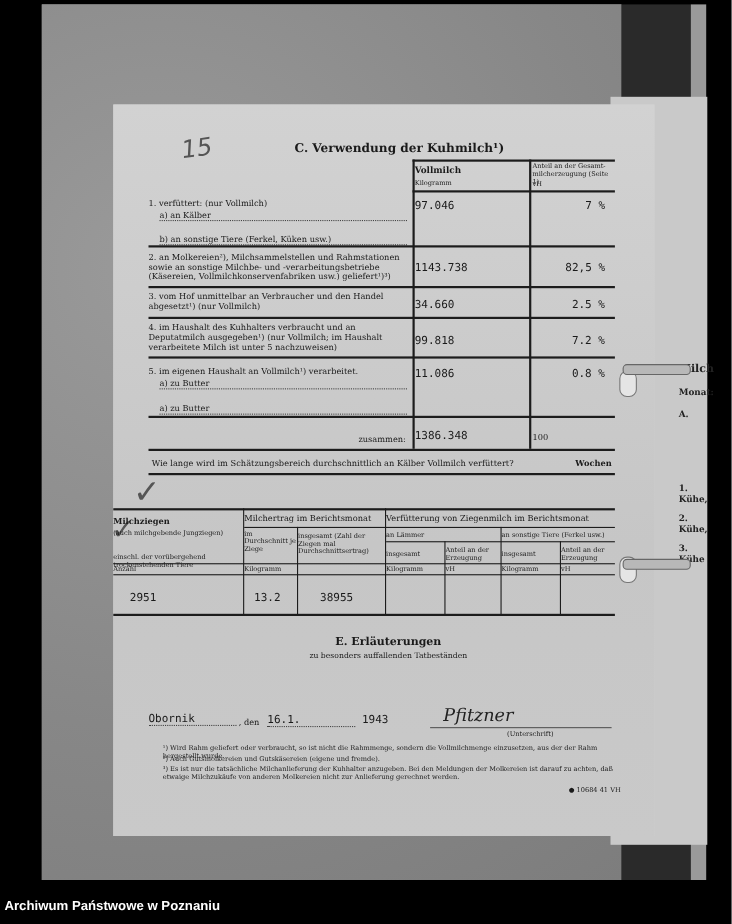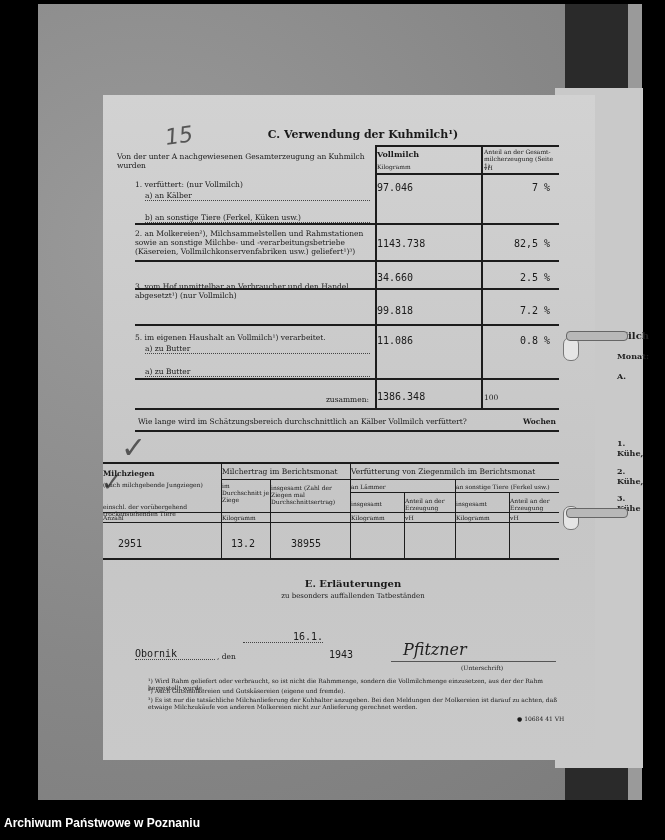--- a/index.html
+++ b/index.html
@@ -48,43 +48,43 @@
 <div class="paper">
   <div class="pagenum">15</div>
 
   <div class="sec-title" style="left:120px;top:33px;width:280px;">C. Verwendung der Kuhmilch¹)</div>
 
   <div class="hline" style="left:272px;top:50px;width:184px;height:2px;"></div>
   <div class="vline" style="left:272px;top:50px;width:2px;height:263px;"></div>
   <div class="vline" style="left:378px;top:50px;width:2px;height:263px;"></div>
   <div class="hline" style="left:272px;top:78px;width:184px;height:2px;"></div>
 
-  <div class="abs small" style="left:14px;top:57px;width:250px;">Von der unter A nachgewiesenen Gesamterzeugung an Kuhmilch wurden</div>
   <div class="abs hdr" style="left:274px;top:54px;width:104px;font-size:8px;font-weight:bold;">Vollmilch</div>
   <div class="abs hdr tiny" style="left:274px;top:68px;width:104px;">Kilogramm</div>
   <div class="abs hdr tiny" style="left:381px;top:53px;width:74px;">Anteil an der Gesamt-milcherzeugung (Seite 1)</div>
   <div class="abs hdr tiny" style="left:381px;top:69px;width:74px;">vH</div>
 
   <div class="abs small" style="left:32px;top:85px;">1. verfüttert: (nur Vollmilch)</div>
   <div class="abs small dots" style="left:42px;top:96px;width:225px;">a) an Kälber</div>
   <div class="abs mono hdr" style="left:274px;top:87px;width:104px;">97.046</div>
   <div class="abs mono" style="left:381px;top:87px;width:66px;text-align:right;">7 %</div>
   <div class="abs small dots" style="left:42px;top:118px;width:225px;">b) an sonstige Tiere (Ferkel, Küken usw.)</div>
   <div class="hline" style="left:32px;top:128px;width:424px;height:2px;"></div>
 
   <div class="abs small" style="left:32px;top:134px;width:235px;">2. an Molkereien²), Milchsammelstellen und Rahmstationen sowie an sonstige Milchbe- und -verarbeitungsbetriebe (Käsereien, Vollmilchkonservenfabriken usw.) geliefert¹)³)</div>
   <div class="abs mono hdr" style="left:274px;top:143px;width:104px;">1143.738</div>
   <div class="abs mono" style="left:381px;top:143px;width:66px;text-align:right;">82,5 %</div>
   <div class="hline" style="left:32px;top:165px;width:424px;height:2px;"></div>
 
-  <div class="abs small" style="left:32px;top:170px;width:235px;margin-top:17px;">3. vom Hof unmittelbar an Verbraucher und den Handel abgesetzt¹) (nur Vollmilch)</div>
+  <div class="abs small" style="left:32px;top:170px;width:235px;">3. vom Hof unmittelbar an Verbraucher und den Handel abgesetzt¹) (nur Vollmilch)</div>
   <div class="abs mono hdr" style="left:274px;top:177px;width:104px;">34.660</div>
   <div class="abs mono" style="left:381px;top:177px;width:66px;text-align:right;">2.5 %</div>
   <div class="hline" style="left:32px;top:193px;width:424px;height:2px;"></div>
 
+  <div class="abs small" style="left:32px;top:198px;width:235px;">4. im Haushalt des Kuhhalters verbraucht und an Deputatmilch ausgegeben¹) (nur Vollmilch; im Haushalt verarbeitete Milch ist unter 5 nachzuweisen)</div>
   <div class="abs mono hdr" style="left:274px;top:210px;width:108px;">99.818</div>
   <div class="abs mono" style="left:381px;top:210px;width:66px;text-align:right;">7.2 %</div>
   <div class="hline" style="left:32px;top:229px;width:424px;height:2px;"></div>
 
   <div class="abs small" style="left:32px;top:238px;">5. im eigenen Haushalt an Vollmilch¹) verarbeitet.</div>
   <div class="abs small dots" style="left:42px;top:249px;width:225px;">a) zu Butter</div>
   <div class="abs mono hdr" style="left:274px;top:240px;width:104px;">11.086</div>
   <div class="abs mono" style="left:381px;top:240px;width:66px;text-align:right;">0.8 %</div>
   <div class="abs small dots" style="left:42px;top:272px;width:225px;">a) zu Butter</div>
   <div class="hline" style="left:32px;top:283px;width:424px;height:2px;"></div>
@@ -139,21 +139,21 @@
   <div class="abs mono" style="left:15px;top:443px;">2951</div>
   <div class="abs mono" style="left:128px;top:443px;">13.2</div>
   <div class="abs mono" style="left:188px;top:443px;">38955</div>
   <div class="hline" style="left:0;top:463px;width:456px;height:2px;"></div>
 
   <div class="sec-title" style="left:150px;top:483px;width:200px;font-size:10px;">E. Erläuterungen</div>
   <div class="sub-title" style="left:150px;top:497px;width:200px;">zu besonders auffallenden Tatbeständen</div>
 
   <div class="abs mono dots" style="left:32px;top:553px;width:80px;">Obornik</div>
   <div class="abs small" style="left:114px;top:557px;">, den</div>
-  <div class="abs mono dots" style="left:140px;top:536px;width:80px;text-align:right;">16.1.</div>
+  <div class="abs mono dots" style="left:140px;top:554px;width:80px;text-align:left;">16.1.</div>
   <div class="abs mono" style="left:226px;top:554px;">1943</div>
   <div class="sig" style="left:300px;top:545px;">Pfitzner</div>
   <div class="hline" style="left:288px;top:566px;width:165px;height:1px;background:#555;"></div>
   <div class="abs tiny" style="left:358px;top:569px;">(Unterschrift)</div>
 
   <div class="abs tiny" style="left:45px;top:582px;width:410px;">¹) Wird Rahm geliefert oder verbraucht, so ist nicht die Rahmmenge, sondern die Vollmilchmenge einzusetzen, aus der der Rahm hergestellt wurde.</div>
   <div class="abs tiny" style="left:45px;top:592px;width:410px;">²) Auch Gutsmolkereien und Gutskäsereien (eigene und fremde).</div>
   <div class="abs tiny" style="left:45px;top:601px;width:410px;">³) Es ist nur die tatsächliche Milchanlieferung der Kuhhalter anzugeben. Bei den Meldungen der Molkereien ist darauf zu achten, daß etwaige Milchzukäufe von anderen Molkereien nicht zur Anlieferung gerechnet werden.</div>
   <div class="abs tiny" style="left:414px;top:620px;">● 10684 41 VH</div>
 </div>

